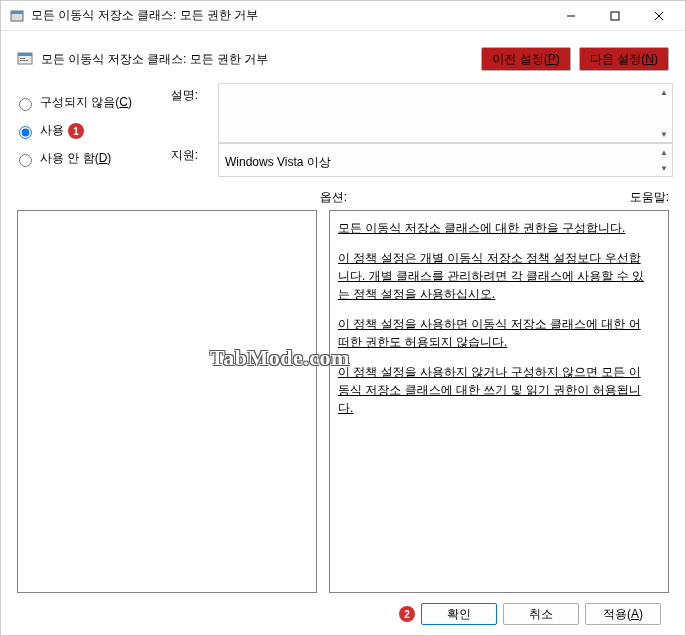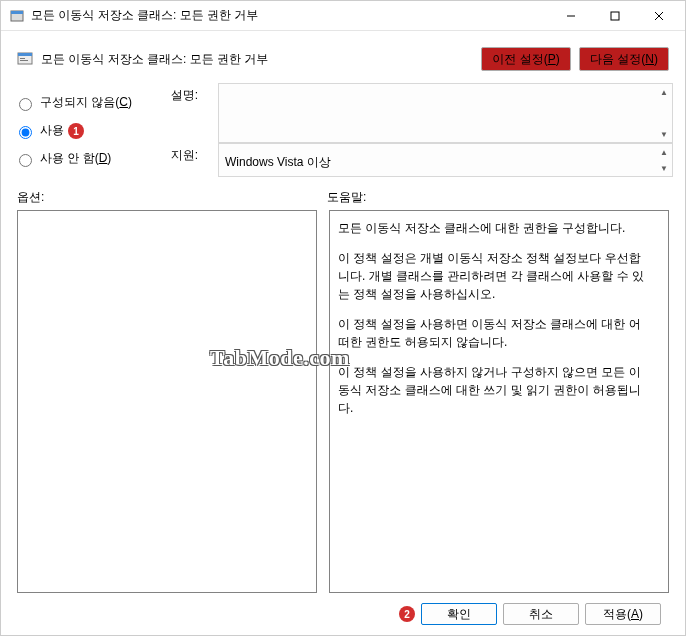--- a/index.html
+++ b/index.html
@@ -145,20 +145,21 @@
       font-size: 10px;
       font-weight: bold;
       align-items: center;
       justify-content: center;
       margin-left: 0px;
     }
     .section-labels {
       display: flex;
       padding: 8px 4px 4px 4px;
       margin-top: 4px;
+      justify-content: flex-end;
     }
     .section-labels .lbl-opt { width: 310px; }
     .panels {
       flex: 1;
       display: flex;
       gap: 12px;
       padding: 0 4px;
     }
     .panel {
       border: 1px solid #828282;
@@ -169,20 +170,21 @@
       width: 300px;
       flex-shrink: 0;
     }
     .panel.help {
       flex: 1;
       padding: 8px;
     }
     .panel.help p {
       margin: 0 13px 12px 0;
       line-height: 1.5;
+      text-decoration: underline;
     }
     .footer {
       display: flex;
       justify-content: flex-end;
       align-items: center;
       gap: 6px;
       padding: 10px 12px 0 0;
     }
     .btn {
       min-width: 76px;

